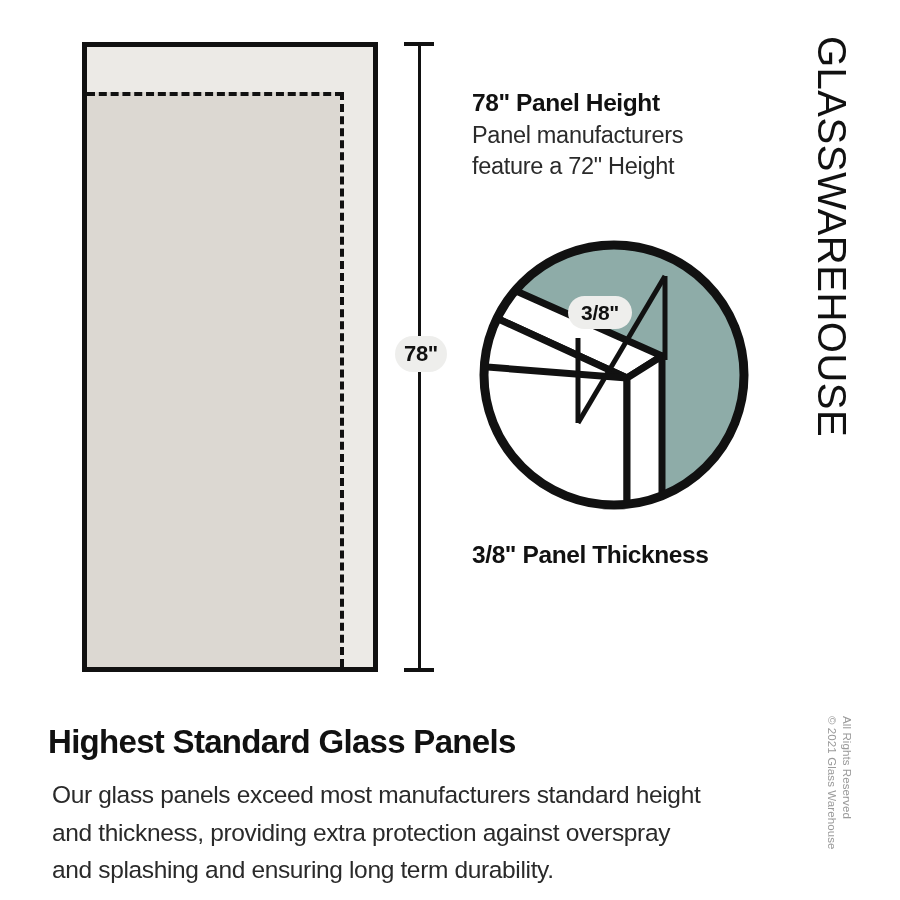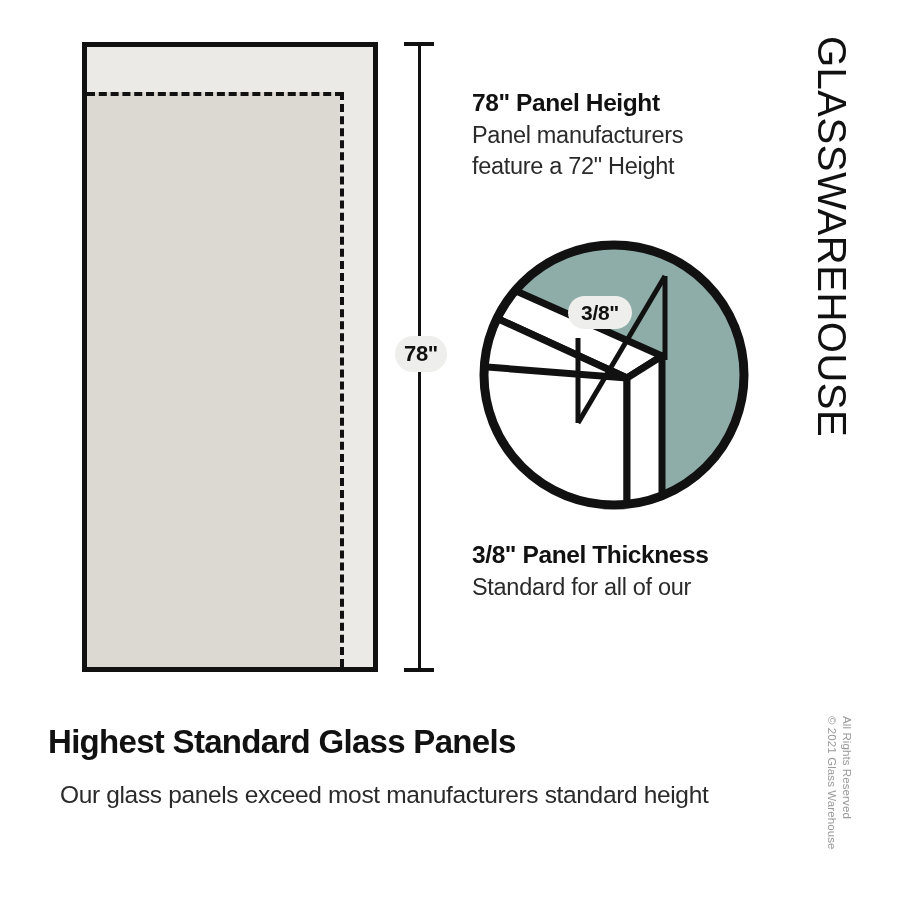--- a/index.html
+++ b/index.html
@@ -159,21 +159,21 @@
     letter-spacing: -0.7px;
     line-height: 1.1;
     margin: 8px 0 18px 0;
   }
   .bottom-para {
     font-size: 24.5px;
     font-weight: normal;
     color: #2a2a2a;
     letter-spacing: -0.35px;
     line-height: 1.36;
-    margin: 12px;
+    margin: 4px;
   }
 
   
   .brand-vertical {
     position: absolute;
     left: 806px;
     top: 36px;
     width: 56px;
     height: 500px;
   }
@@ -258,26 +258,27 @@
         <line x1="101" y1="185" x2="188" y2="38" stroke="#111111" stroke-width="5"></line>
       </g>
 
       <circle cx="137" cy="137" r="130" fill="none" stroke="#111111" stroke-width="9"></circle>
     </svg>
   </div>
   <div class="pill pill-38">3/8"</div>
 
   <div class="txt-block block-thick">
     <p class="txt-title">3/8" Panel Thickness</p>
-    <p class="txt-body">Standard for all of our</p>
   </div>
 
   <div class="bottom-block">
     <h1 class="bottom-heading">Highest Standard Glass Panels</h1>
     <p class="bottom-para">Our glass panels exceed most manufacturers standard height</p>
+    <p class="bottom-para">and thickness, providing extra protection against overspray</p>
+    <p class="bottom-para">and splashing and ensuring long term durability.</p>
   </div>
 
   <div class="brand-vertical">
     <span class="brand-text">GLASSWAREHOUSE</span>
   </div>
 
   <div class="copyright-vertical">
     <span class="cr-text" style="position: absolute; left: 0px; top: 0px; transform: rotate(90deg); transform-origin: left top;">© 2021 Glass Warehouse</span>
     <span class="cr-text" style="position: absolute; left: 15px; top: 0px; transform: rotate(90deg); transform-origin: left top;">All Rights Reserved</span>
   </div>

